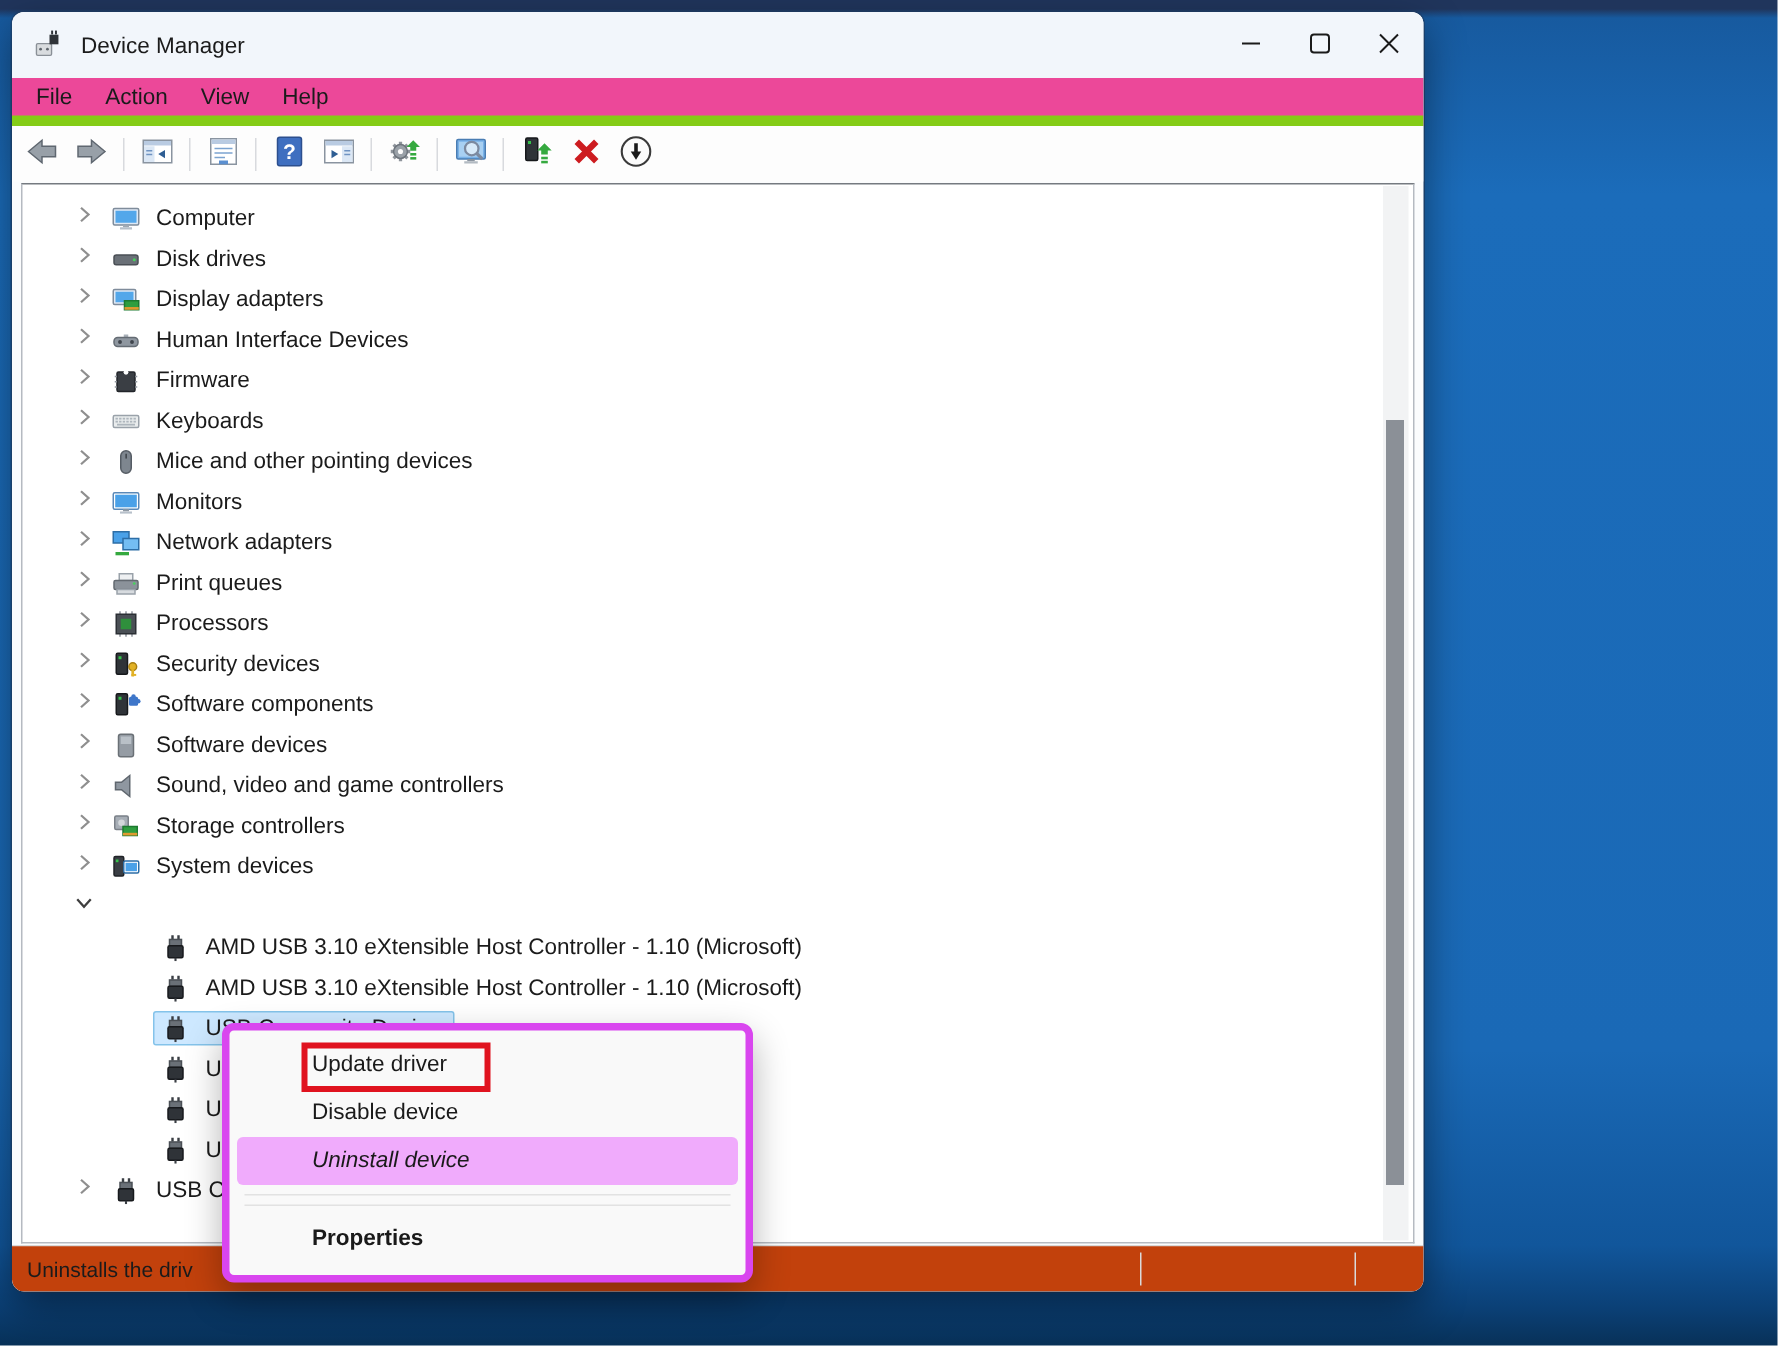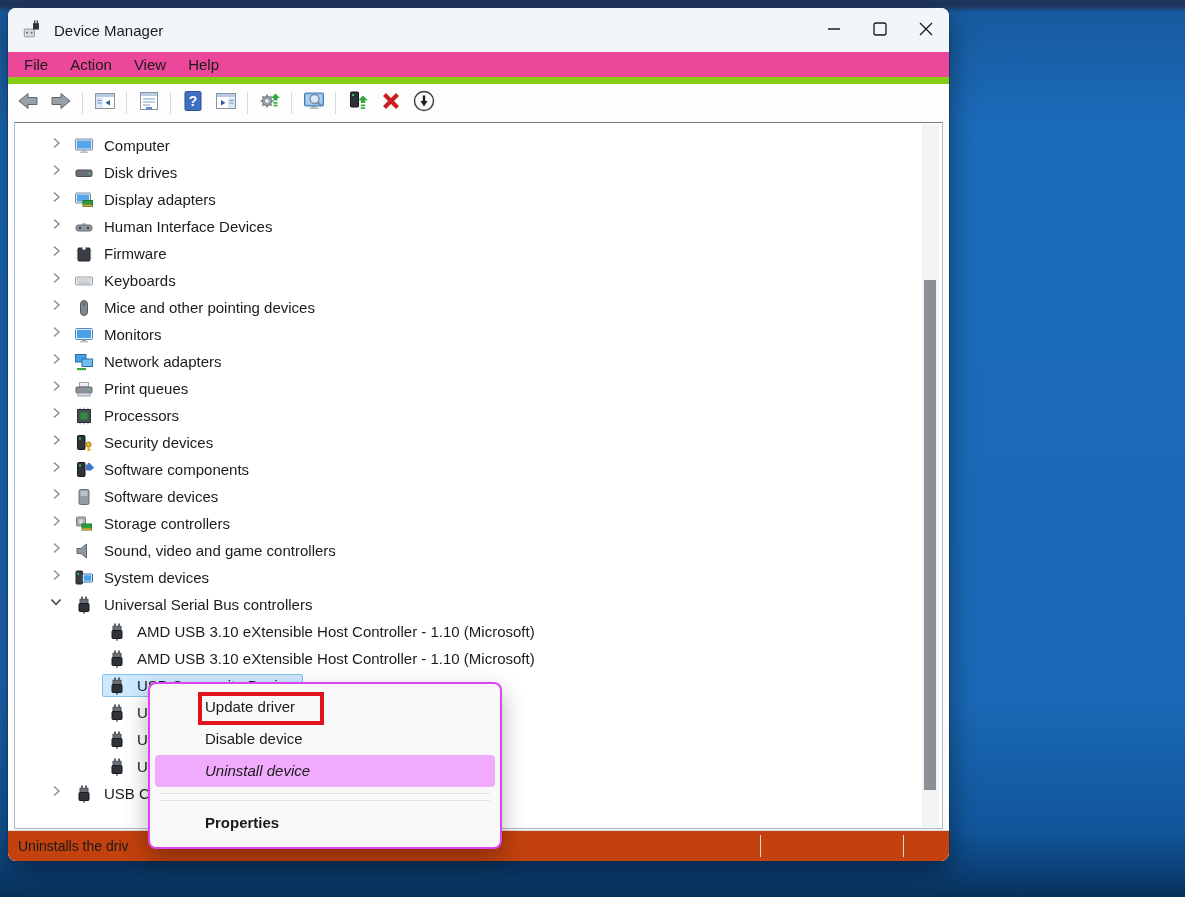--- a/index.html
+++ b/index.html
@@ -45,21 +45,21 @@
 
   .statusbar {
     position:absolute; left:0; right:0; bottom:0; height:31px; background:#c2410c;
     border-top:1px solid #d9d9d9; display:flex; align-items:center;
     font-size:14px; color:#1b1b1b; padding-left:10px; border-radius:0 0 8px 8px;
   }
   .sb-div { position:absolute; top:4px; bottom:4px; width:1px; background:#dadada; }
 
   .context-menu {
     position:absolute; left:148px; top:682px; width:354px;
-    background:#f9f9f9; border:2px solid #d946ef; border-radius:8px;
+    background:#f9f9f9; border:5px solid #d946ef; border-radius:8px;
     box-shadow:0 10px 24px rgba(0,0,0,.3); padding:7px 0 8px; z-index:50;
   }
   .ctx-item { height:32px; line-height:32px; padding-left:55px; font-size:15px; color:#1a1a1a; position:relative; }
   .ctx-item.hl { background:#f0abfc; margin:0 5px; padding-left:50px; border-radius:4px;font-style:italic; }
   .ctx-item.bold { font-weight:bold; }
   .ctx-sep { height:1px; background:#e2e2e2; margin:6px 10px; }
   .annotation-box { position:absolute; left:48px; top:1px; width:126px; height:33px; border:4px solid #e0131f; pointer-events:none; }
 </style>
 </head>
 <body>
@@ -444,72 +444,62 @@
           </span>
         </div>
         <div class="tree-row lvl0">
           <span class="chev">
             <svg width="18" height="18" viewBox="0 0 18 18">
               <polyline points="7,4.5 12,9 7,13.5" fill="none" stroke="#8f8f8f" stroke-width="1.5"></polyline>
             </svg>
           </span>
           <span class="row-content">
             <span class="ticon"><svg width="20" height="20" viewBox="0 0 20 20">
+                <polygon points="3,7.5 7,7.5 12.5,3 12.5,17 7,12.5 3,12.5" fill="#8f97a0" stroke="#5f666e"></polygon>
+              </svg></span>
+            <span>Sound, video and game controllers</span>
+          </span>
+        </div>
+        <div class="tree-row lvl0">
+          <span class="chev">
+            <svg width="18" height="18" viewBox="0 0 18 18">
+              <polyline points="7,4.5 12,9 7,13.5" fill="none" stroke="#8f8f8f" stroke-width="1.5"></polyline>
+            </svg>
+          </span>
+          <span class="row-content">
+            <span class="ticon"><svg width="20" height="20" viewBox="0 0 20 20">
                 <rect x="2.5" y="3" width="9" height="9" rx="1" fill="#a7aeb6" stroke="#7a8088"></rect>
                 <circle cx="7" cy="7.5" r="2.2" fill="#ffffff" opacity="0.5"></circle>
                 <rect x="8" y="10" width="9.5" height="6" fill="#2f9e3f" stroke="#1d7a30"></rect>
                 <rect x="8" y="14.2" width="9.5" height="1.8" fill="#e09a2f"></rect>
               </svg></span>
             <span>Storage controllers</span>
           </span>
         </div>
         <div class="tree-row lvl0">
           <span class="chev">
             <svg width="18" height="18" viewBox="0 0 18 18">
               <polyline points="7,4.5 12,9 7,13.5" fill="none" stroke="#8f8f8f" stroke-width="1.5"></polyline>
             </svg>
           </span>
           <span class="row-content">
             <span class="ticon"><svg width="20" height="20" viewBox="0 0 20 20">
-                <polygon points="3,7.5 7,7.5 12.5,3 12.5,17 7,12.5 3,12.5" fill="#8f97a0" stroke="#5f666e"></polygon>
-              </svg></span>
-            <span>Sound, video and game controllers</span>
-          </span>
-        </div>
-        <div class="tree-row lvl0">
-          <span class="chev">
-            <svg width="18" height="18" viewBox="0 0 18 18">
-              <polyline points="7,4.5 12,9 7,13.5" fill="none" stroke="#8f8f8f" stroke-width="1.5"></polyline>
-            </svg>
-          </span>
-          <span class="row-content">
-            <span class="ticon"><svg width="20" height="20" viewBox="0 0 20 20">
                 <rect x="2" y="3" width="6.5" height="13" rx="1" fill="#3a3e44" stroke="#202327"></rect>
                 <rect x="3.2" y="5" width="1.8" height="1.8" fill="#35c24a"></rect>
                 <rect x="8.5" y="6" width="10" height="8" rx="1" fill="#fff" stroke="#2d6ea6"></rect>
                 <rect x="9.7" y="7.2" width="7.6" height="5.6" fill="#4aa1e8"></rect>
               </svg></span>
             <span>System devices</span>
           </span>
         </div>
         <div class="tree-row lvl0">
           <span class="chev">
             <svg width="18" height="18" viewBox="0 0 18 18">
               <polyline points="4.5,6.5 9,11.5 13.5,6.5" fill="none" stroke="#3f3f3f" stroke-width="1.5"></polyline>
             </svg>
-          </span>
-          <span class="row-content">
-            <span class="ticon"><svg width="20" height="20" viewBox="0 0 20 20">
-                <rect x="7.2" y="1.5" width="1.6" height="2.6" fill="#3a3e44"></rect>
-                <rect x="11.2" y="1.5" width="1.6" height="2.6" fill="#3a3e44"></rect>
-                <rect x="6" y="4.3" width="8" height="4.2" fill="#6a7077" stroke="#4a4f55"></rect>
-                <rect x="5" y="8.5" width="10" height="8" rx="1" fill="#2f3338" stroke="#17191c"></rect>
-                <rect x="9.3" y="16.5" width="1.4" height="2.2" fill="#3a3e44"></rect>
-              </svg></span>
-            <span>Universal Serial Bus controllers</span>
           </span>
         </div>
         <div class="tree-row lvl1">
           <span class="row-content">
             <span class="ticon"><svg width="20" height="20" viewBox="0 0 20 20">
                 <rect x="7.2" y="1.5" width="1.6" height="2.6" fill="#3a3e44"></rect>
                 <rect x="11.2" y="1.5" width="1.6" height="2.6" fill="#3a3e44"></rect>
                 <rect x="6" y="4.3" width="8" height="4.2" fill="#6a7077" stroke="#4a4f55"></rect>
                 <rect x="5" y="8.5" width="10" height="8" rx="1" fill="#2f3338" stroke="#17191c"></rect>
                 <rect x="9.3" y="16.5" width="1.4" height="2.2" fill="#3a3e44"></rect>

